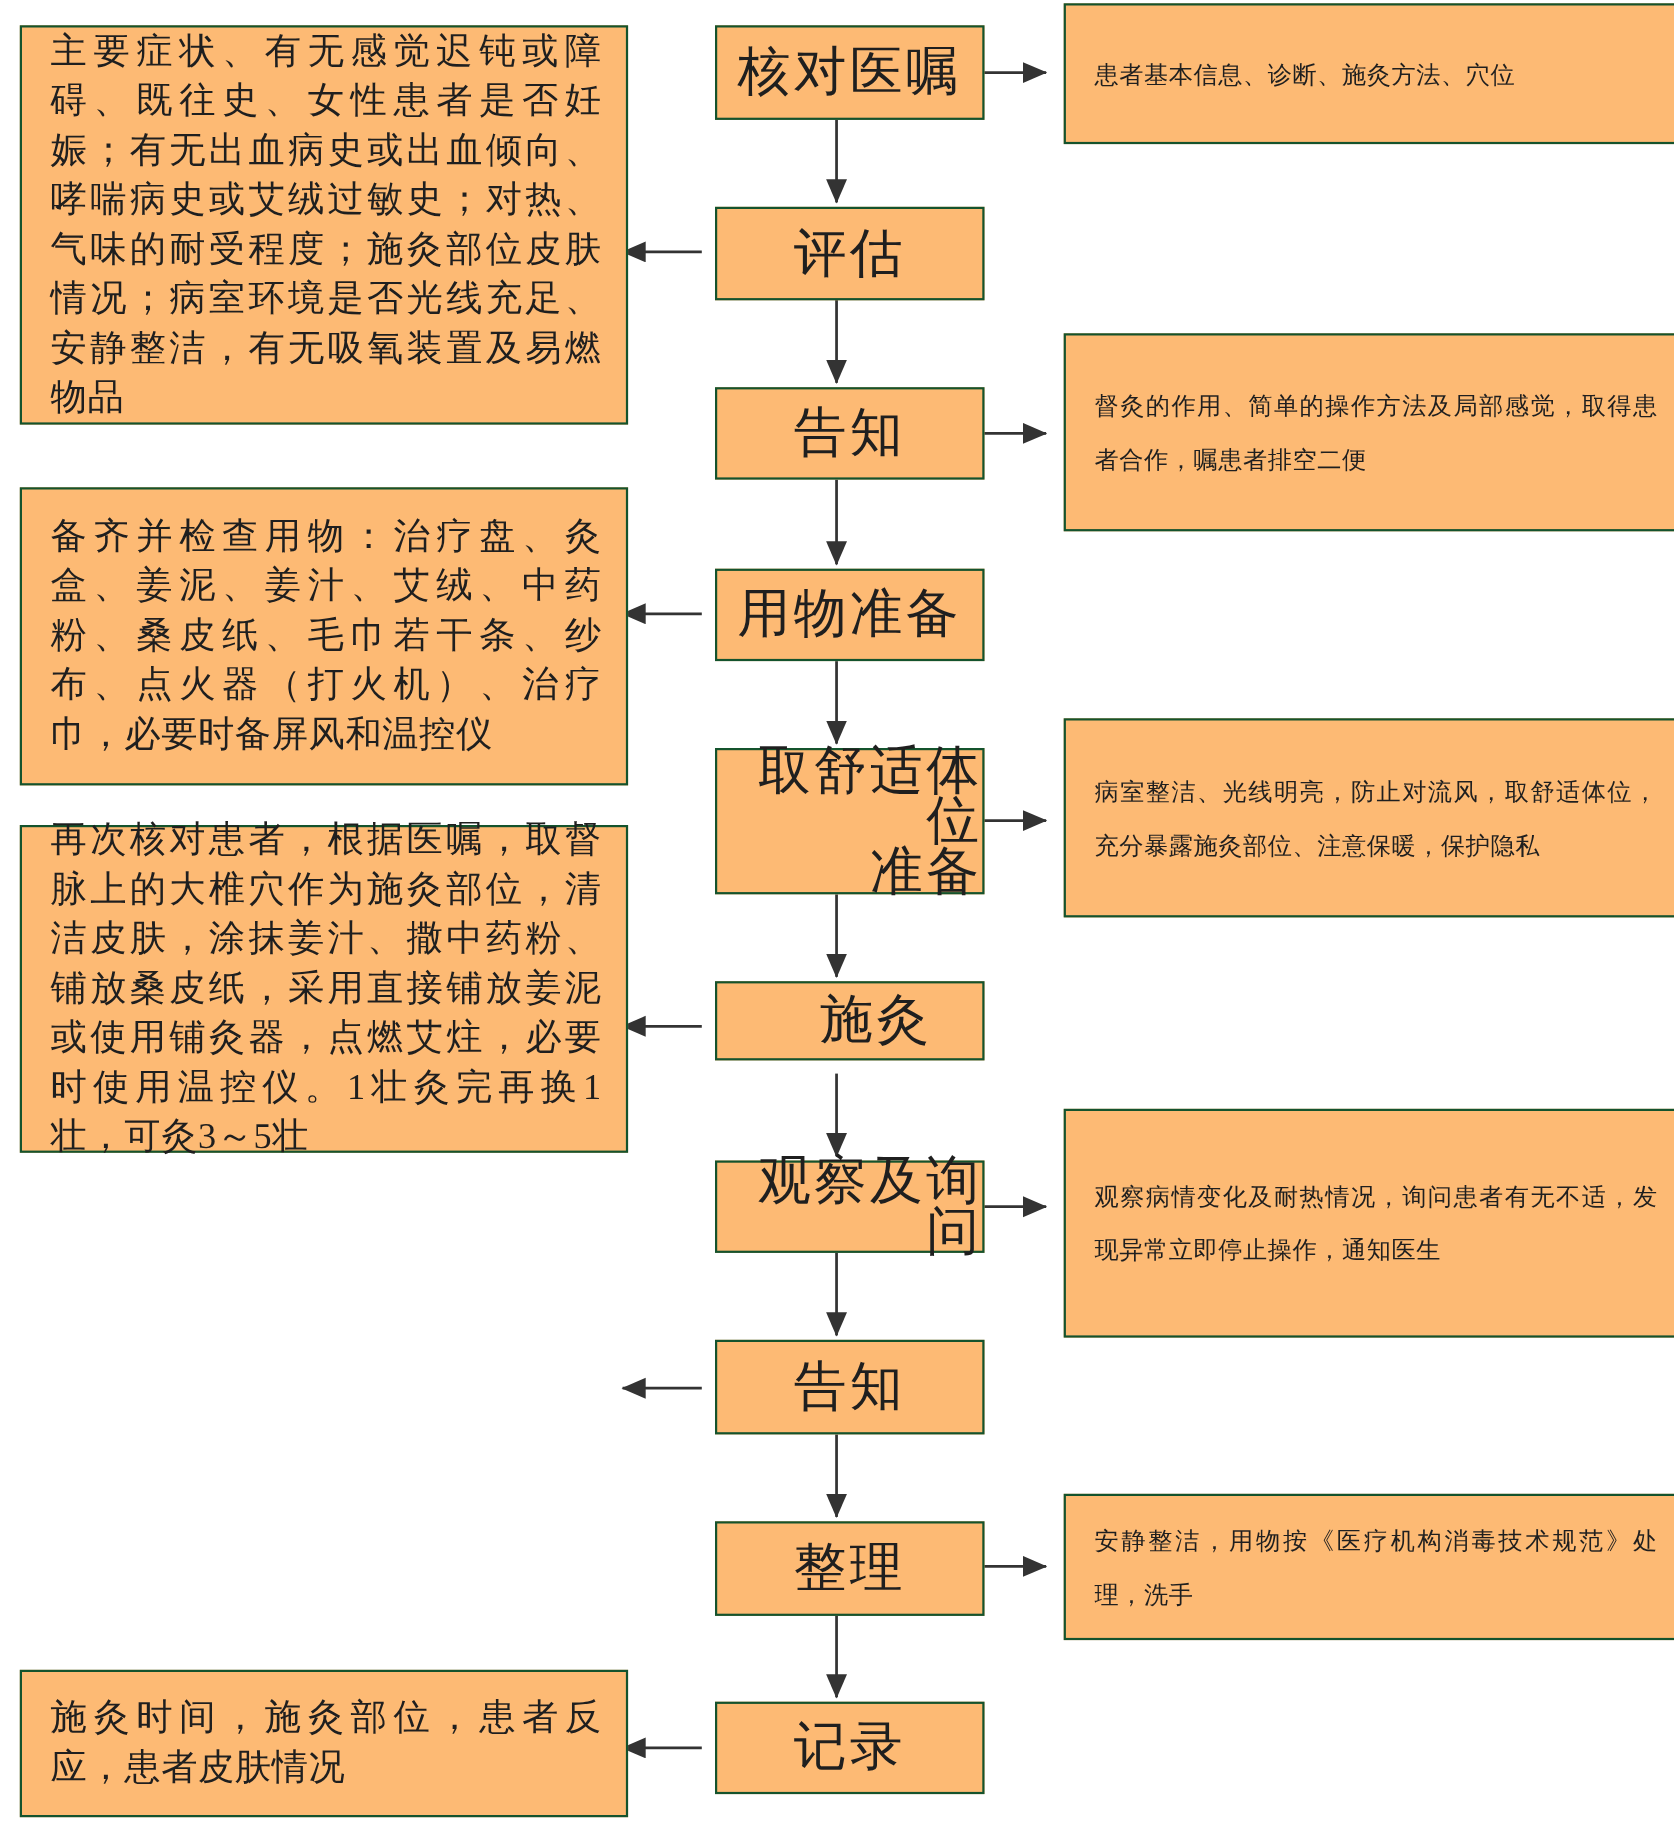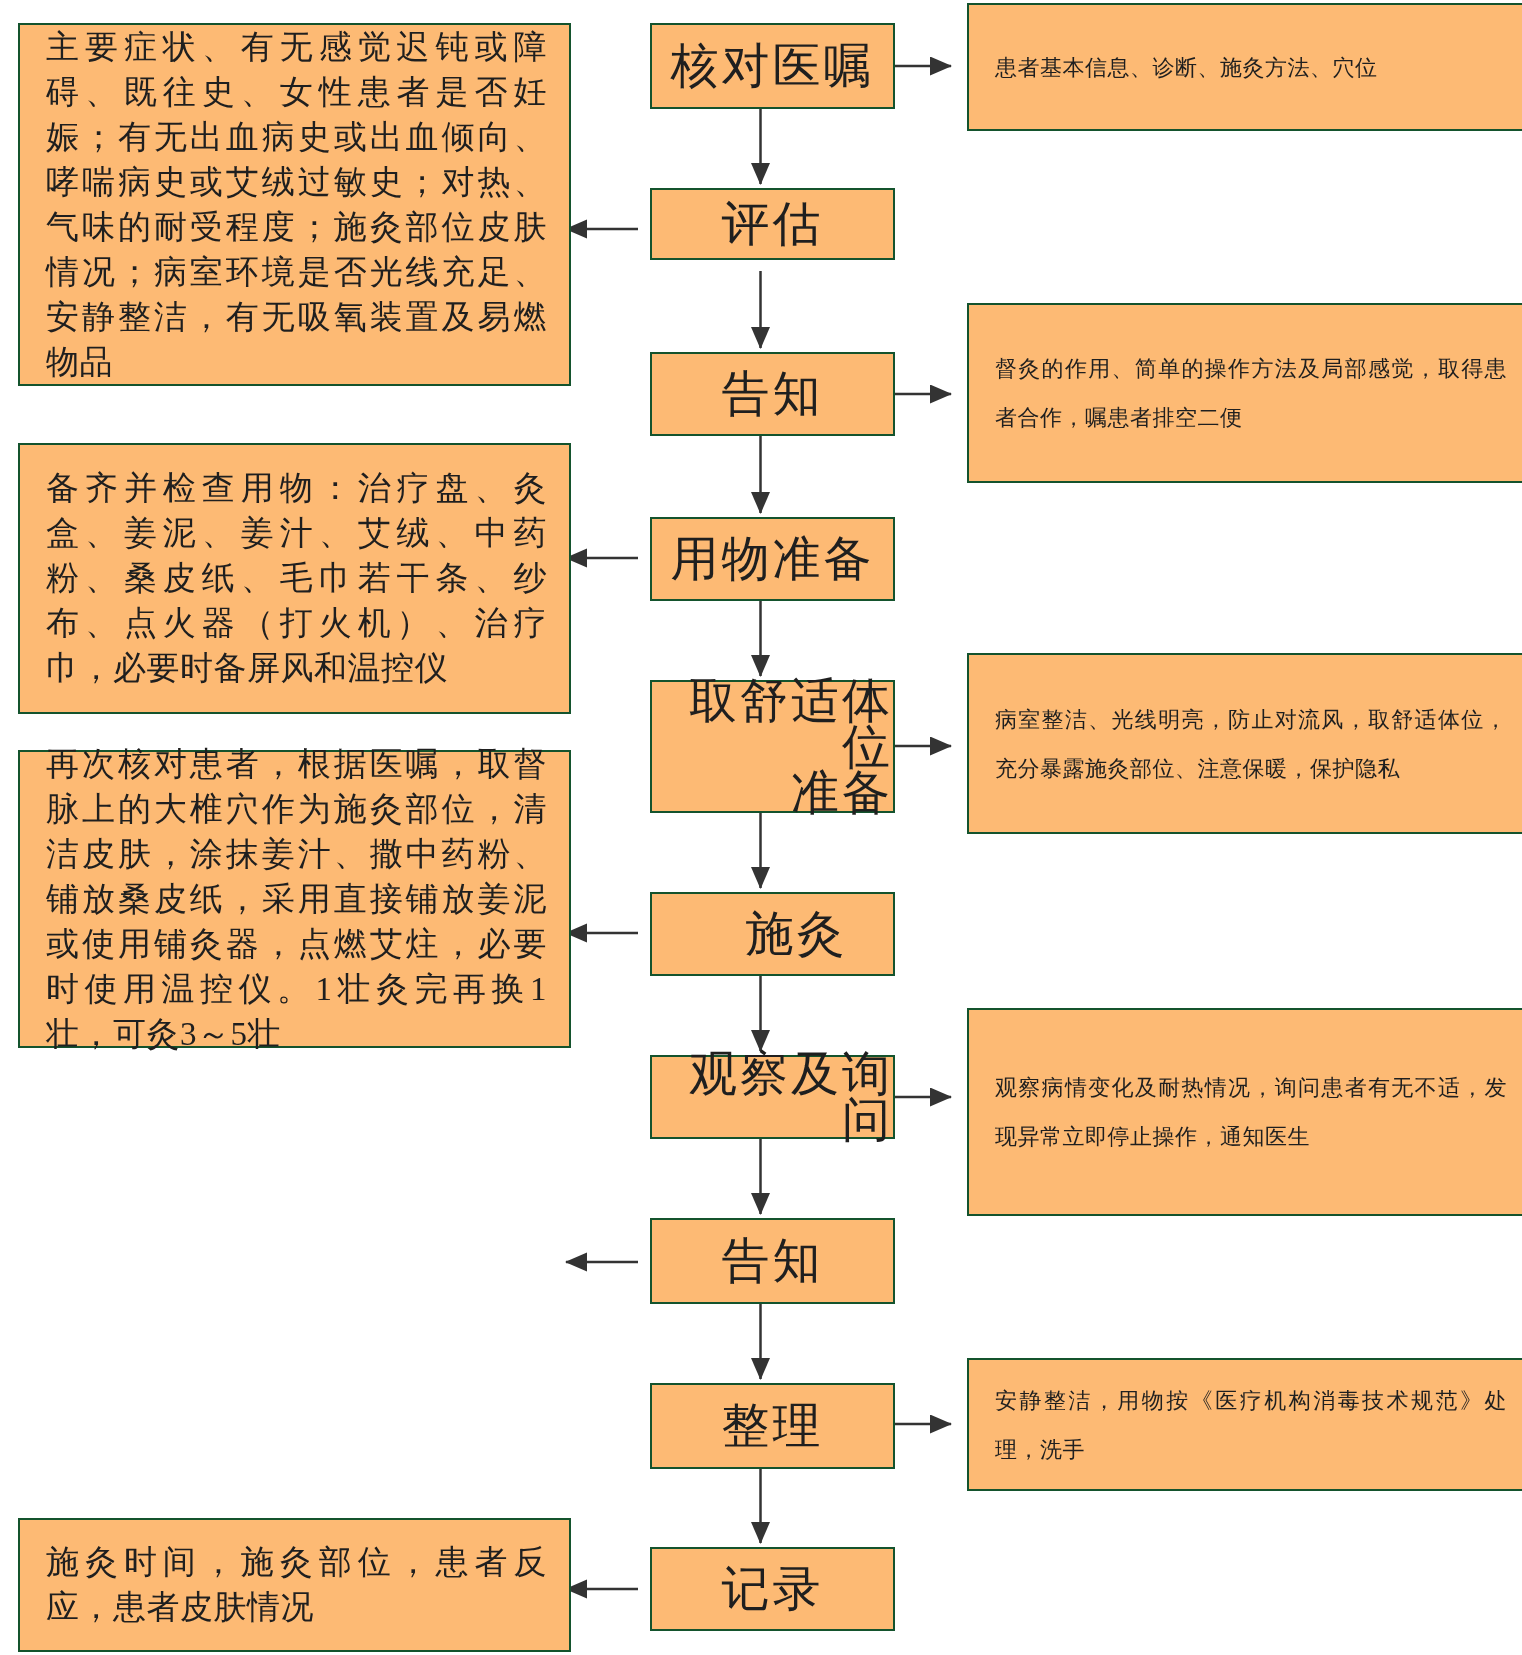--- a/index.html
+++ b/index.html
@@ -62,25 +62,25 @@
 
   
   #l1 { top: 23px;   height: 363px; }
   #l2 { top: 443px;  height: 271px; }
   #l3 { top: 750px;  height: 298px; }
   #l4 { top: 1157px; height: 226px; }
   #l5 { top: 1518px; height: 134px; }
 
   
   #c1  { top: 23px;   height: 86px; }
-  #c2  { top: 188px;  height: 72px; }
+  #c2  { top: 188px;  height: 85px; }
   #c3  { top: 352px;  height: 84px; }
   #c4  { top: 517px;  height: 84px; }
   #c5  { top: 680px;  height: 133px; }
-  #c6  { top: 892px;  height: 84px; padding-left: 48px; }
+  #c6  { top: 892px;  height: 72px; padding-left: 48px; }
   #c7  { top: 1055px; height: 84px; }
   #c8  { top: 1218px; height: 86px; }
   #c9  { top: 1383px; height: 86px; }
   #c10 { top: 1547px; height: 84px; }
 
   
   #r1 { top: 3px;    height: 128px; }
   #r2 { top: 303px;  height: 180px; }
   #r3 { top: 653px;  height: 181px; }
   #r4 { top: 1008px; height: 208px; }

